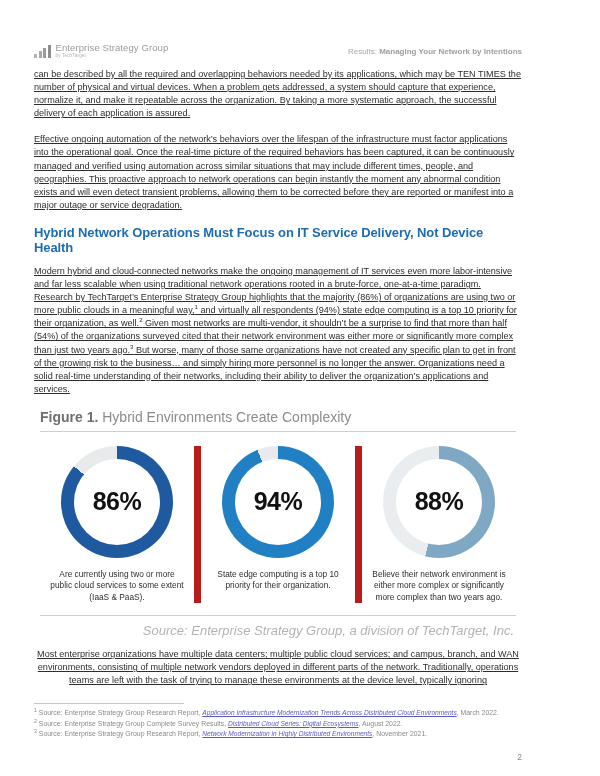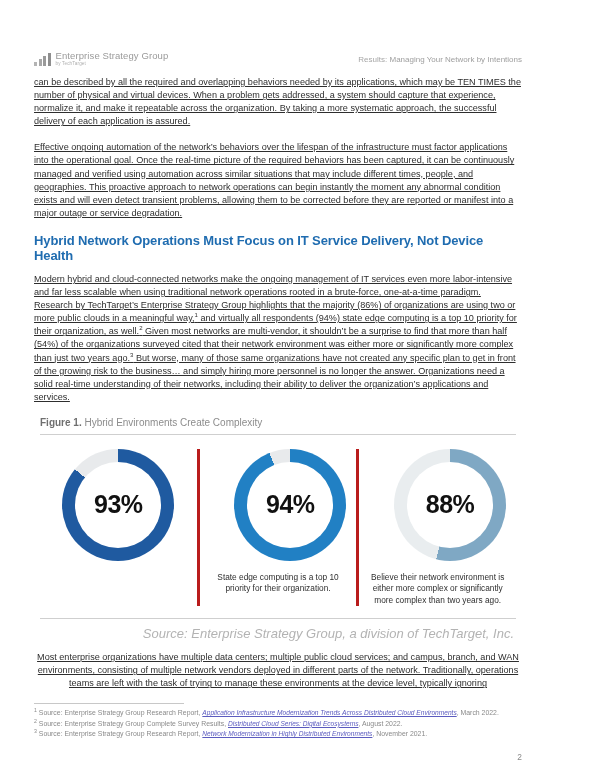--- a/index.html
+++ b/index.html
@@ -13,21 +13,21 @@
     font-family: "Liberation Sans", sans-serif;
     color: #2b2b2b;
     position: relative;
     overflow: hidden;
   }
   .page {
     width: 556px;
     height: 776px;
     position: relative;
     box-sizing: border-box;
-    padding: 12px 34px;
+    padding: 4px 34px;
   }
 
   
   .header {
     display: flex;
     align-items: center;
     justify-content: space-between;
     height: 34px;
     padding-top: 30px;
   }
@@ -62,21 +62,21 @@
     font-size: 4.6px;
     color: #b0b0b0;
     letter-spacing: .15px;
     margin-top: 1px;
   }
   .header-right {
     font-size: 8px;
     color: #a6a6a6;
   }
   .header-right b {
-    font-weight: normal;
+    font-weight: bold;
     color: #9e9e9e;
   }
 
   
   p.body {
     font-size: 9.1px;
     line-height: 13.1px;
     color: #2e2e2e;
     margin: 0 0 13px 0;
     text-align: left;
@@ -96,21 +96,21 @@
     margin: 6px 0 10px 0;
     letter-spacing: -0.1px;
   }
 
   
   .figure {
     margin: 2px 0 0 0;
     padding: 0 6px;
   }
   .fig-caption {
-    font-size: 10px;
+    font-size: 14px;
     color: #8c8c8c;
     margin-bottom: 6px;
   }
   .fig-caption b {
     color: #6f6f6f;
     font-weight: bold;
   }
   .fig-box {
     border-top: 1px solid #cfcfcf;
     border-bottom: 1px solid #cfcfcf;
@@ -119,22 +119,21 @@
   }
   .panel {
     flex: 1;
     display: flex;
     flex-direction: column;
     align-items: center;
     padding: 0 10px;
     box-sizing: border-box;
   }
   .panel + .panel {
-    border-left: 3px solid #b91c1c;
-    align-items: flex-end;
+    border-left: 7px solid #b91c1c;
   }
   .donut-wrap {
     position: relative;
     width: 112px;
     height: 112px;
   }
   .donut {
     width: 112px;
     height: 112px;
     border-radius: 50%;
@@ -247,22 +246,23 @@
   <p class="body"><span>Modern hybrid and cloud-connected networks make the ongoing management of IT services even more labor-intensive and far less scalable when using traditional network operations rooted in a brute-force, one-at-a-time paradigm. Research by TechTarget’s Enterprise Strategy Group highlights that the majority (86%) of organizations are using two or more public clouds in a meaningful way,</span><sup>1</sup><span> and virtually all respondents (94%) state edge computing is a top 10 priority for their organization, as well.</span><sup>2</sup><span> Given most networks are multi-vendor, it shouldn’t be a surprise to find that more than half (54%) of the organizations surveyed cited that their network environment was either more or significantly more complex than just two years ago.</span><sup>3</sup><span> But worse, many of those same organizations have not created any specific plan to get in front of the growing risk to the business… and simply hiring more personnel is no longer the answer. Organizations need a solid real-time understanding of their networks, including their ability to deliver the organization’s applications and services.</span></p>
 
   <div class="figure">
     <div class="fig-caption"><b>Figure 1.</b><span> Hybrid Environments Create Complexity</span></div>
 
     <div class="fig-box">
 
       <div class="panel">
         <div class="donut-wrap">
           <div class="donut" style="background: conic-gradient(rgb(31, 90, 160) 0deg, rgb(31, 90, 160) 309.6deg, rgb(232, 234, 236) 309.6deg, rgb(232, 234, 236) 360deg);"></div>
-          <div class="donut-value">93%</div>
+          <div class="donut-value">86%</div>
         </div>
+        <div class="panel-caption">Are currently using two or more public cloud services to some extent (IaaS &amp; PaaS).</div>
       </div>
 
       <div class="panel">
         <div class="donut-wrap">
           <div class="donut" style="background: conic-gradient(rgb(33, 128, 196) 0deg, rgb(33, 128, 196) 338.4deg, rgb(232, 234, 236) 338.4deg, rgb(232, 234, 236) 360deg);"></div>
           <div class="donut-value">94%</div>
         </div>
         <div class="panel-caption">State edge computing is a top 10 priority for their organization.</div>
       </div>
 

